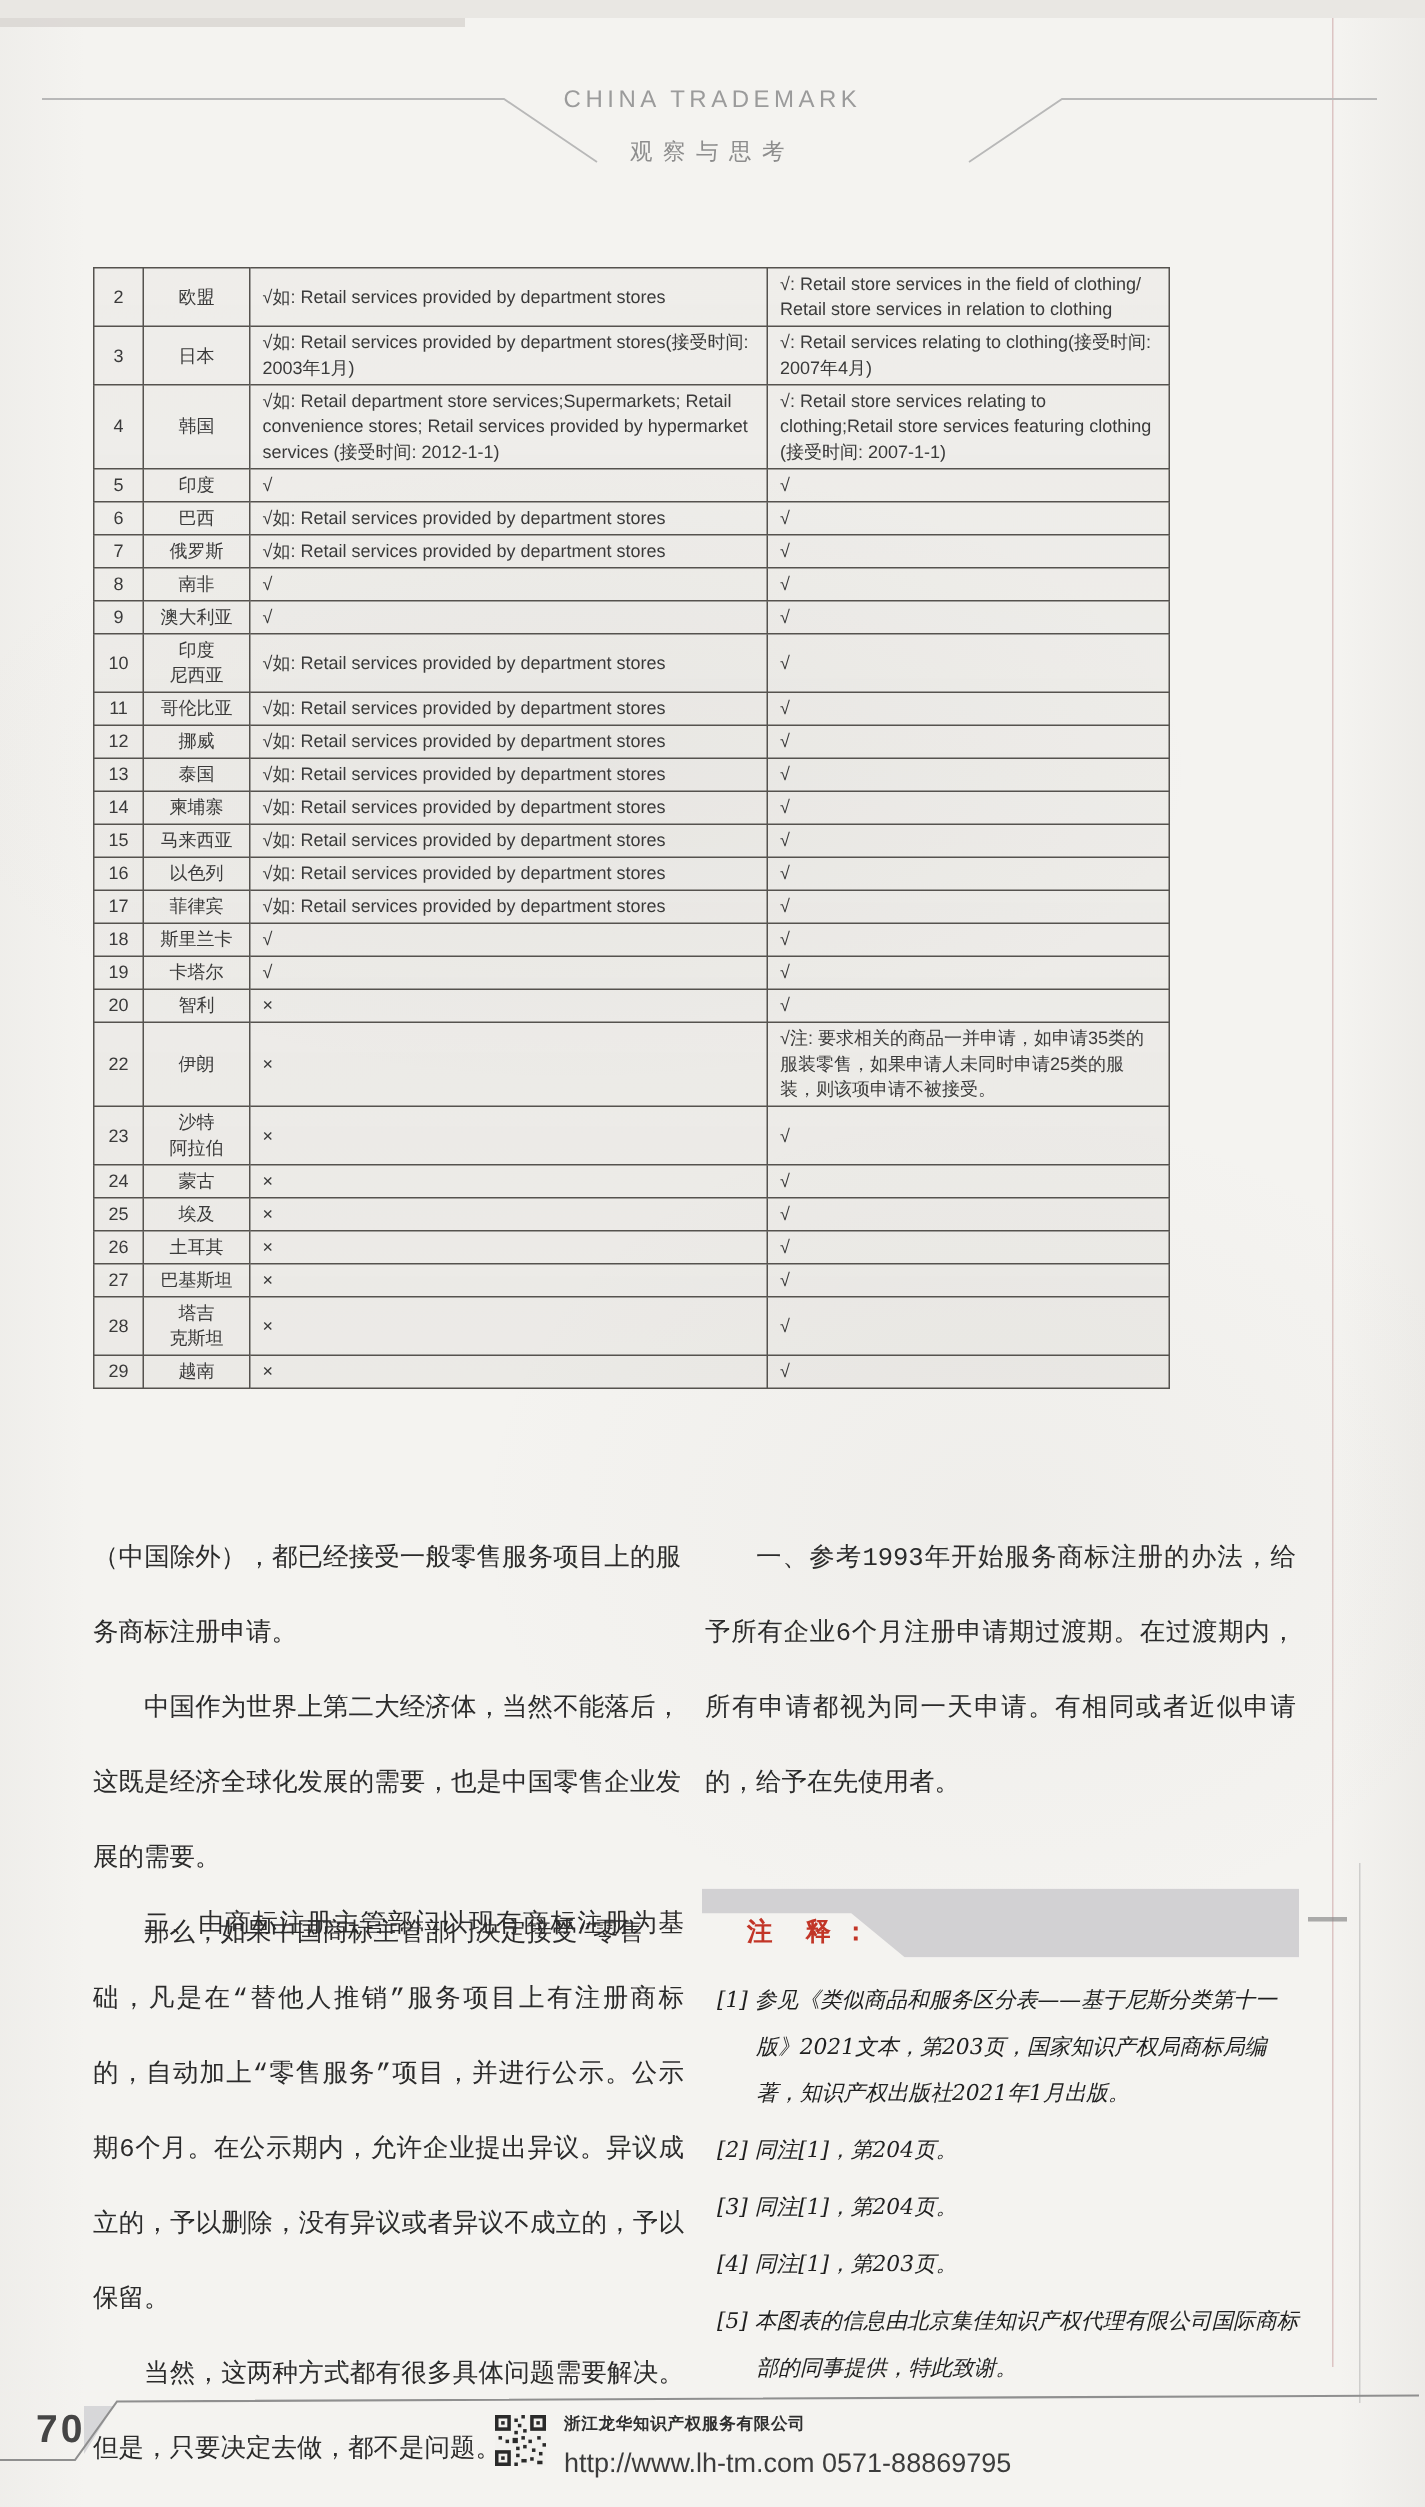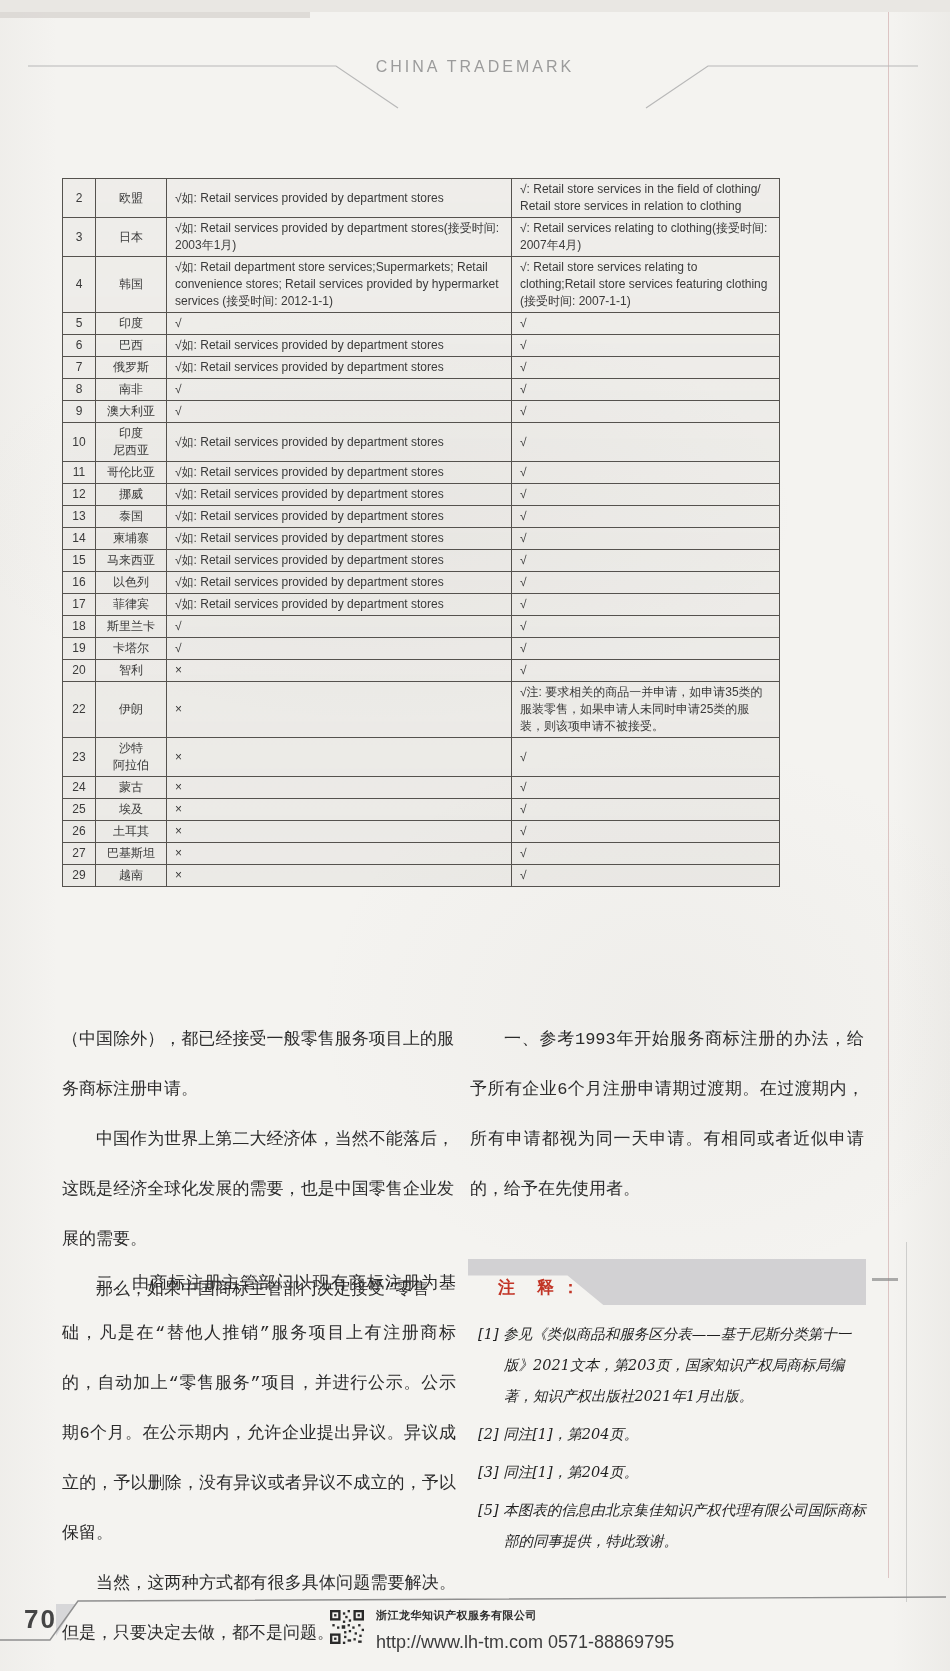--- a/index.html
+++ b/index.html
@@ -93,20 +93,21 @@
   <div class="smudge-top"></div>
   <div class="edge-line-pink"></div>
   <div class="edge-line-gray"></div>
   <div class="edge-dash"></div>
 
   <svg class="header-svg" viewBox="0 0 950 70">
     <polyline points="28,16 336,16 398,58" fill="none" stroke="#b8b8b8" stroke-width="1.2"></polyline>
     <polyline points="646,58 708,16 918,16" fill="none" stroke="#b8b8b8" stroke-width="1.2"></polyline>
   </svg>
   <div class="magazine-title">CHINA TRADEMARK</div>
+  <div class="section-title">观察与思考</div>
 
   <div class="table-wrap">
     <table class="country-table">
       <tbody>
           <tr>
       <td class="c-num">2</td>
       <td class="c-country">欧盟</td>
       <td class="c-general">√如: Retail services provided by department stores</td>
       <td class="c-specific">√: Retail store services in the field of clothing/ Retail store services in relation to clothing</td>
     </tr>
@@ -246,20 +247,27 @@
     </tr>
           <tr>
       <td class="c-num">26</td>
       <td class="c-country">土耳其</td>
       <td class="c-general">×</td>
       <td class="c-specific">√</td>
     </tr>
           <tr>
       <td class="c-num">27</td>
       <td class="c-country">巴基斯坦</td>
+      <td class="c-general">×</td>
+      <td class="c-specific">√</td>
+    </tr>
+          <tr>
+      <td class="c-num">28</td>
+      <td class="c-country">塔吉
+克斯坦</td>
       <td class="c-general">×</td>
       <td class="c-specific">√</td>
     </tr>
           <tr>
       <td class="c-num">29</td>
       <td class="c-country">越南</td>
       <td class="c-general">×</td>
       <td class="c-specific">√</td>
     </tr>
         </tbody>
@@ -286,20 +294,21 @@
 
   <div class="notes-box">
     <div class="notes-banner">
       <div class="banner-shape"></div>
       <div class="notes-title">注 释：</div>
     </div>
     <div class="notes-list">
       <p>[1] 参见《类似商品和服务区分表——基于尼斯分类第十一版》2021文本，第203页，国家知识产权局商标局编著，知识产权出版社2021年1月出版。</p>
       <p>[2] 同注[1]，第204页。</p>
       <p>[3] 同注[1]，第204页。</p>
+      <p>[4] 同注[1]，第203页。</p>
       <p>[5] 本图表的信息由北京集佳知识产权代理有限公司国际商标部的同事提供，特此致谢。</p>
     </div>
   </div>
 
   <svg class="footer-svg" viewBox="0 0 950 70">
     <polygon points="56,14 76,14 56,46" fill="#d7d7d9"></polygon>
     <polyline points="0,50 50,50 78,11 946,7" fill="none" stroke="#8f8f8f" stroke-width="1.4"></polyline>
   </svg>
   <div class="page-number">70</div>
   <svg class="qr" viewBox="0 0 29 29">

